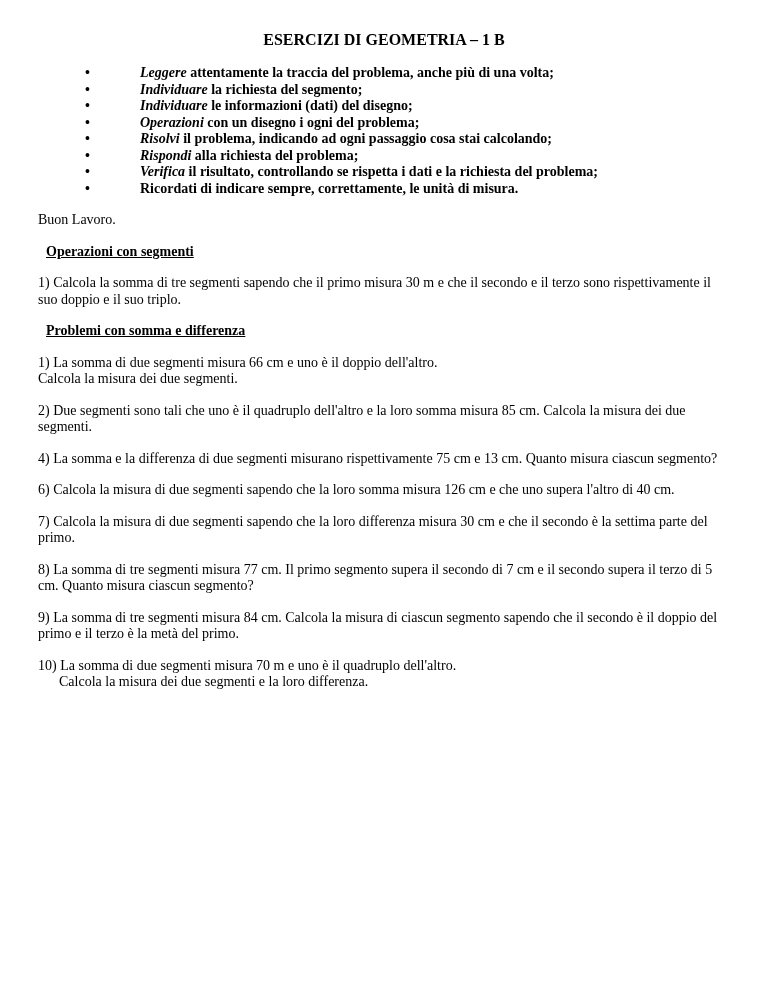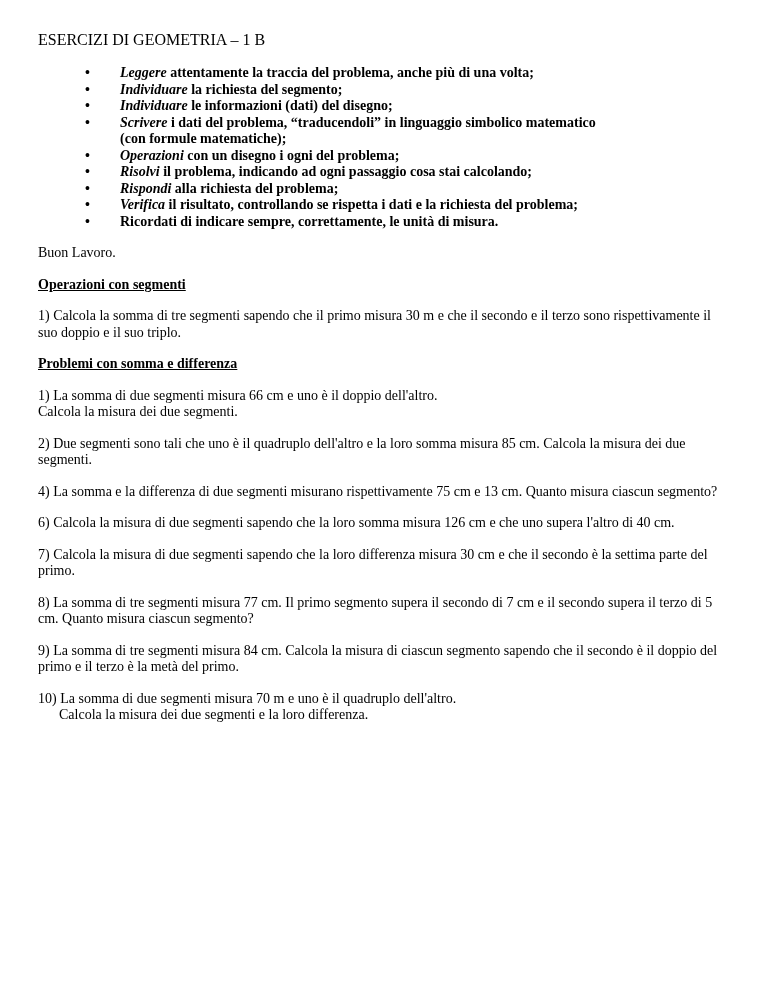--- a/index.html
+++ b/index.html
@@ -19,21 +19,22 @@
     padding: 30px 38px 16px 38px;
     background: #ffffff;
     color: #000000;
     font-family: "Liberation Serif", "DejaVu Serif", serif;
     font-size: 14px;
     line-height: 16.5px;
   }
   .title {
     font-size: 16px;
     line-height: 20px;
-    font-weight: 400;
+    font-weight: 700;
+    text-align: center;
     margin: 0 0 15px 0;
   }
   .para {
     margin: 0 0 15px 0;
     white-space: pre-wrap;
   }
   .bullets {
     list-style: none;
     margin: 0 0 15px 0;
     padding: 0 0 0 47px;
@@ -44,42 +45,42 @@
     padding-left: 35px;
   }
   .bullets li::before {
     content: "\2022";
     position: absolute;
     left: 0;
     top: 0;
   }
   .lead {
     font-style: italic;
+    margin-left: 20px;
   }
   .section-heading {
     font-size: 14px;
     line-height: 16.5px;
     font-weight: 700;
     text-decoration: underline;
-    margin: 0 0 15px 0;
+    margin: 0 0 15px 8px;
   }
 </style>
 </head>
 <body>
 
 <div class="page">
 
   <h1 class="title">ESERCIZI DI GEOMETRIA – 1 B</h1>
 
 
   <ul class="bullets">
     <li><span class="lead">Leggere</span><span> attentamente la traccia del problema, anche più di una volta;</span></li>
     <li><span class="lead">Individuare</span><span> la richiesta del segmento;</span></li>
     <li><span class="lead">Individuare</span><span> le informazioni (dati) del disegno;</span></li>
-    <li><span class="lead">Scrivere</span><span> i dati del problema, “traducendoli” in linguaggio simbolico matematico</span><div>(con formule matematiche);</div></li>
     <li><span class="lead">Operazioni</span><span> con un disegno i ogni del problema;</span></li>
     <li><span class="lead">Risolvi</span><span> il problema, indicando ad ogni passaggio cosa stai calcolando;</span></li>
     <li><span class="lead">Rispondi</span><span> alla richiesta del problema;</span></li>
     <li><span class="lead">Verifica</span><span> il risultato, controllando se rispetta i dati e la richiesta del problema;</span></li>
     <li><span class="lead"></span><span>Ricordati di indicare sempre, correttamente, le unità di misura.</span></li>
   </ul>
 
   <p class="para">Buon Lavoro.</p>
 
   <h2 class="section-heading">Operazioni con segmenti</h2>

